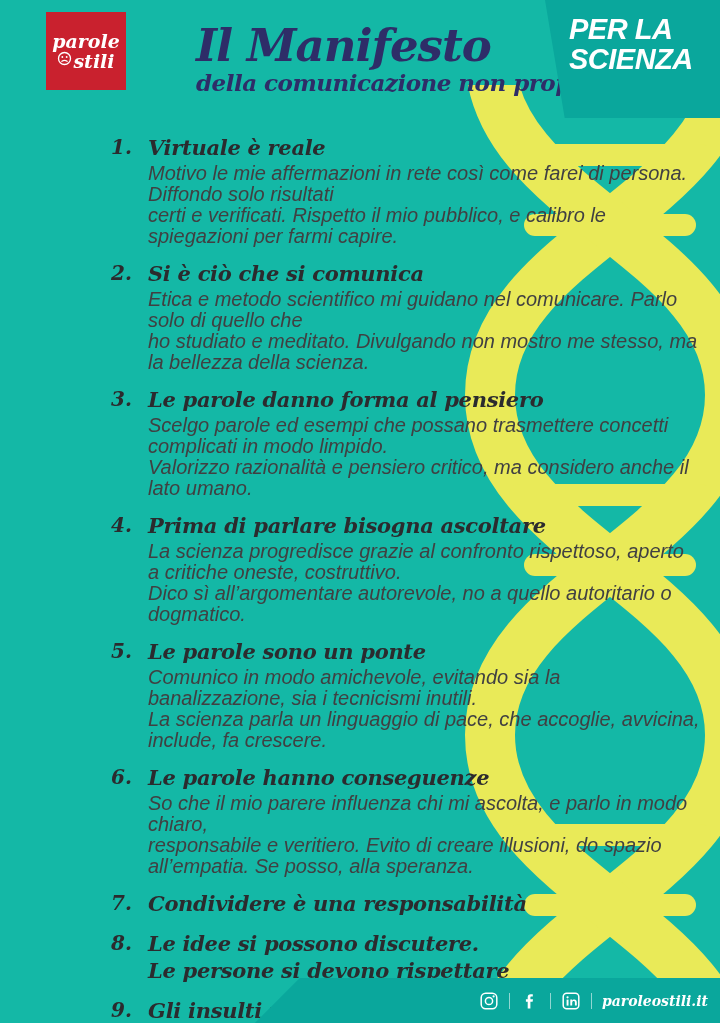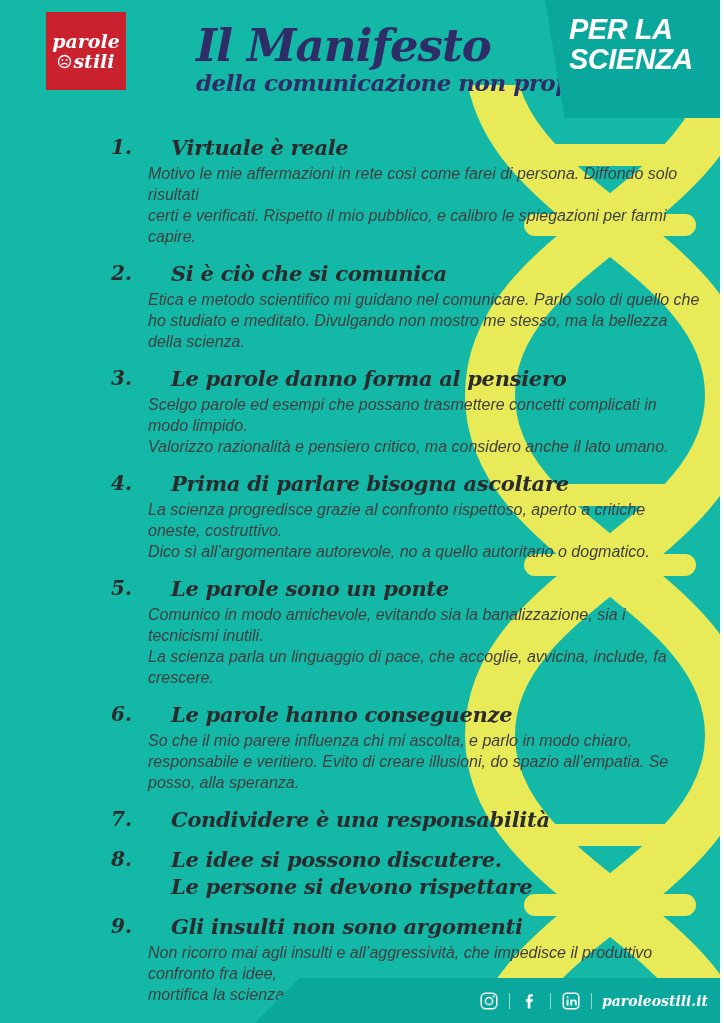--- a/index.html
+++ b/index.html
@@ -17,21 +17,21 @@
   .logo {
     position:absolute; left:46px; top:12px;
     width:80px; height:78px;
     background:#c9212e;
     color:#fff;
     font-family:"DejaVu Serif", serif;
     font-weight:bold;
     display:flex; flex-direction:column; justify-content:center; align-items:center;
     line-height:20px; font-size:19px;
   }
-  .logo-line2 { display:flex; align-items:center; gap:1px; }
+  .logo-line2 { display:flex; align-items:flex-start; gap:1px; }
   .title-block { position:absolute; left:148px; top:22px; color:#2e2d68;margin-left:48px; }
   .main-title {
     font-family:"DejaVu Serif", serif; font-weight:bold;
     font-size:45px; line-height:48px; letter-spacing:-1px; margin:0;
   }
   .sub-title {
     font-family:"DejaVu Serif", serif; font-weight:bold;
     font-size:23px; line-height:26px; letter-spacing:-0.5px; margin:0;
   }
   .corner-badge {
@@ -53,25 +53,25 @@
   .item-num {
     width:132px; flex:0 0 132px;
     text-align:right;
     font-family:"DejaVu Serif", serif; font-weight:bold;
     font-size:20px; line-height:27px; color:#2b2b2e;
   }
   .item-content { margin-left:16px; }
   .item-title {
     font-family:"DejaVu Serif", serif; font-weight:bold;
     font-size:21px; line-height:27px; color:#2b2b2e;
-    letter-spacing:-0.3px; white-space:pre-line;margin-left:23px;
+    letter-spacing:-0.3px; white-space:pre-line;
   }
   .item-body {
     margin-top:2px;
-    font-size:16px; line-height:21px; color:#404042;
+    font-size:20px; line-height:21px; color:#404042;
     white-space:pre-line;
   }
 
   
   .footer-band {
     position:absolute; left:0; bottom:0;
     width:724px; height:45px;
     background:#0aa79c;
     clip-path:polygon(41.4% 0, 100% 0, 100% 100%, 35.2% 100%);
   }

